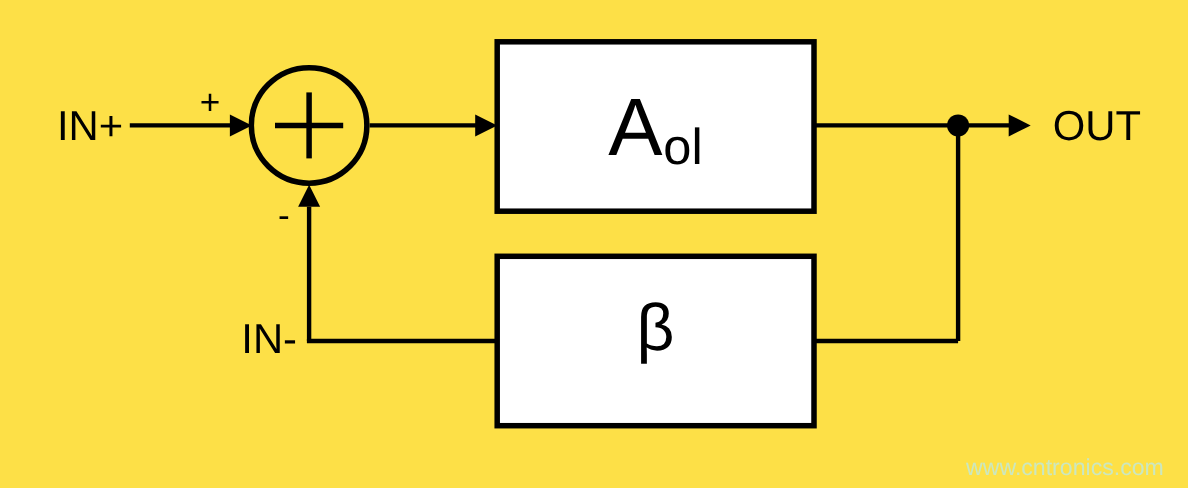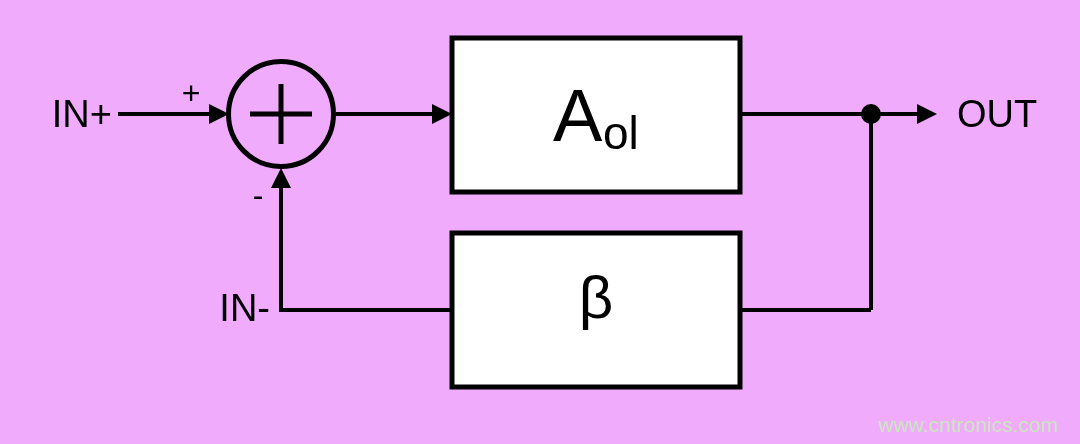--- a/index.html
+++ b/index.html
@@ -5,21 +5,21 @@
   html, body {
     margin: 0;
     padding: 0;
     background: #ffffff;
     font-family: "Liberation Sans", sans-serif;
   }
   .canvas {
     position: relative;
     width: 1080px;
     height: 444px;
-    background: #f0abfc;
+    background: #fde047;
     overflow: hidden;
   }
   svg { display: block; }
   .wire   { stroke: #000000; stroke-width: 4; fill: none; }
   .thick  { stroke: #000000; stroke-width: 5; fill: none; }
   .blockbox { stroke: #000000; stroke-width: 5; fill: #ffffff; }
   .head   { fill: #000000; stroke: none; }
   .lbl    { fill: #000000; }
   .lbl-io      { font-size: 38px; }
   .lbl-sign    { font-size: 32px; }

